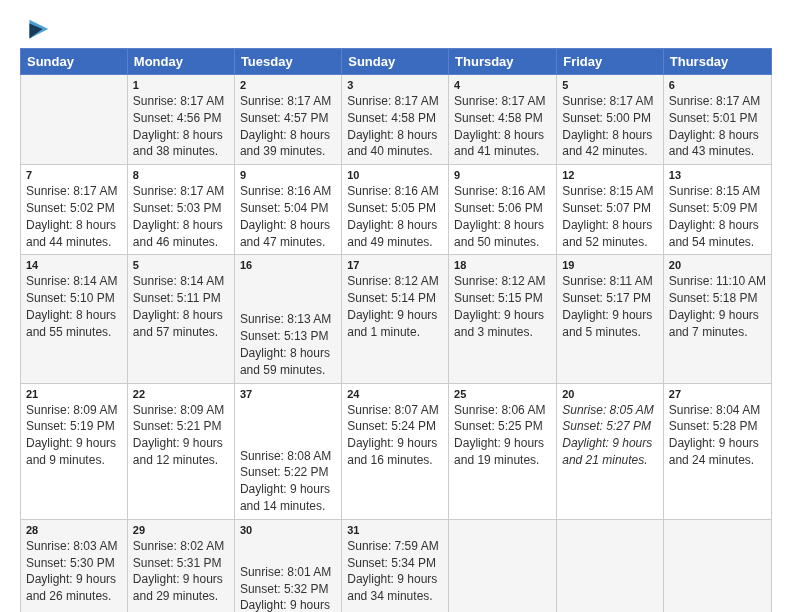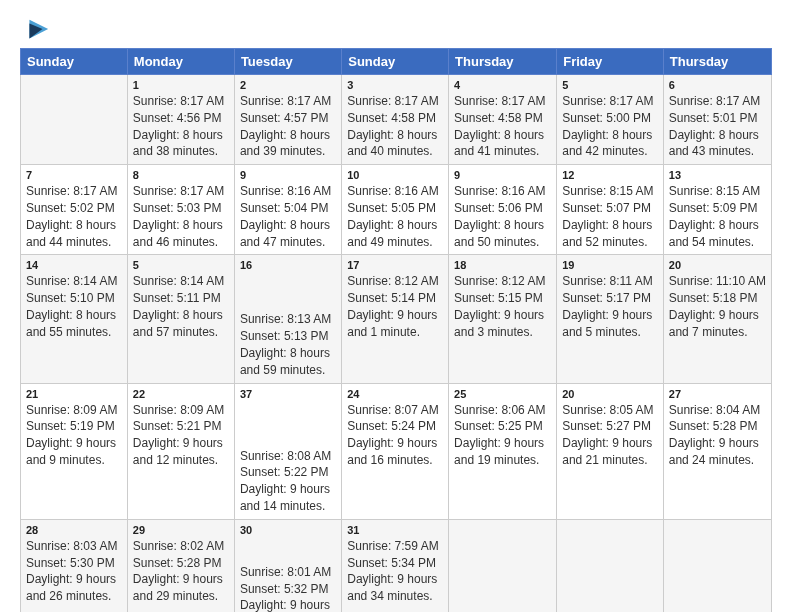--- a/index.html
+++ b/index.html
@@ -310,21 +310,21 @@
           </td>
           <td>
             <span class="day-num">25</span>
             <div class="day-info" style="white-space: pre-line;">Sunrise: 8:06 AM
 Sunset: 5:25 PM
 Daylight: 9 hours
 and 19 minutes.</div>
           </td>
           <td>
             <span class="day-num">20</span>
-            <div class="day-info" style="white-space: pre-line;">Sunrise: 8:05 AM
+            <div class="day-info" style="white-space: pre-line; font-style: italic;">Sunrise: 8:05 AM
 Sunset: 5:27 PM
 Daylight: 9 hours
 and 21 minutes.</div>
           </td>
           <td>
             <span class="day-num">27</span>
             <div class="day-info" style="white-space: pre-line;">Sunrise: 8:04 AM
 Sunset: 5:28 PM
 Daylight: 9 hours
 and 24 minutes.</div>
@@ -334,21 +334,21 @@
           <td>
             <span class="day-num">28</span>
             <div class="day-info" style="white-space: pre-line;">Sunrise: 8:03 AM
 Sunset: 5:30 PM
 Daylight: 9 hours
 and 26 minutes.</div>
           </td>
           <td>
             <span class="day-num">29</span>
             <div class="day-info" style="white-space: pre-line;">Sunrise: 8:02 AM
-Sunset: 5:28 PM
+Sunset: 5:31 PM
 Daylight: 9 hours
 and 29 minutes.</div>
           </td>
           <td>
             <span class="day-num">30</span>
             <div class="day-info" style="white-space: pre-line; margin-top: 28px;">Sunrise: 8:01 AM
 Sunset: 5:32 PM
 Daylight: 9 hours
 and 31 minutes.</div>
           </td>

